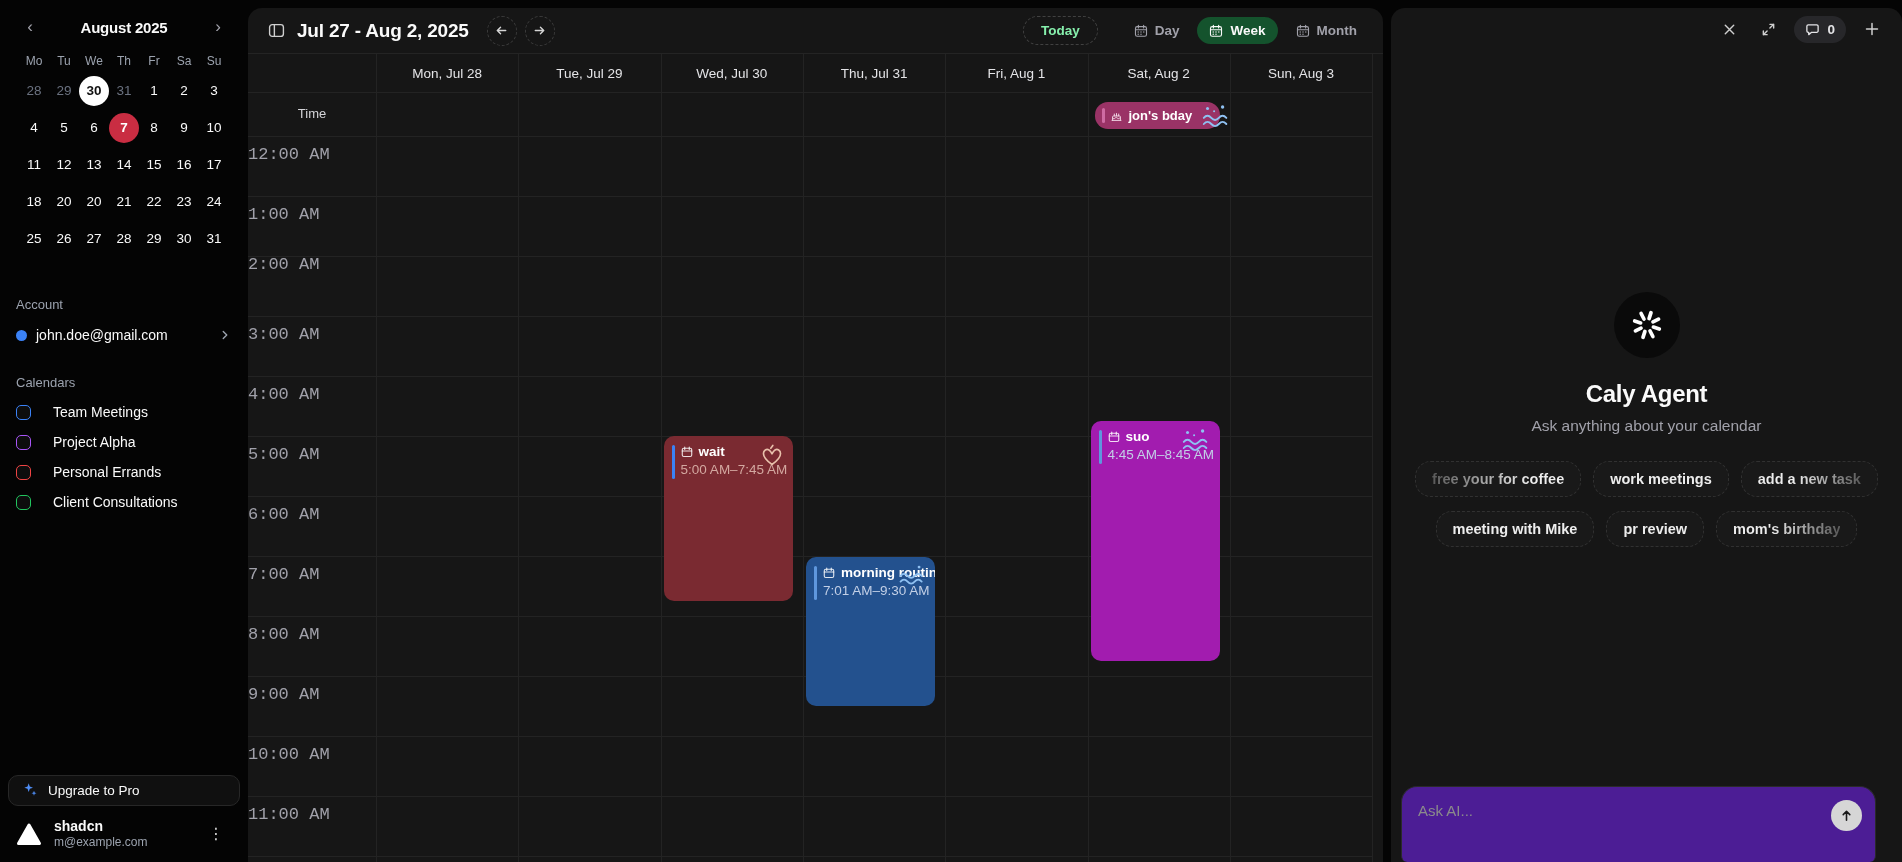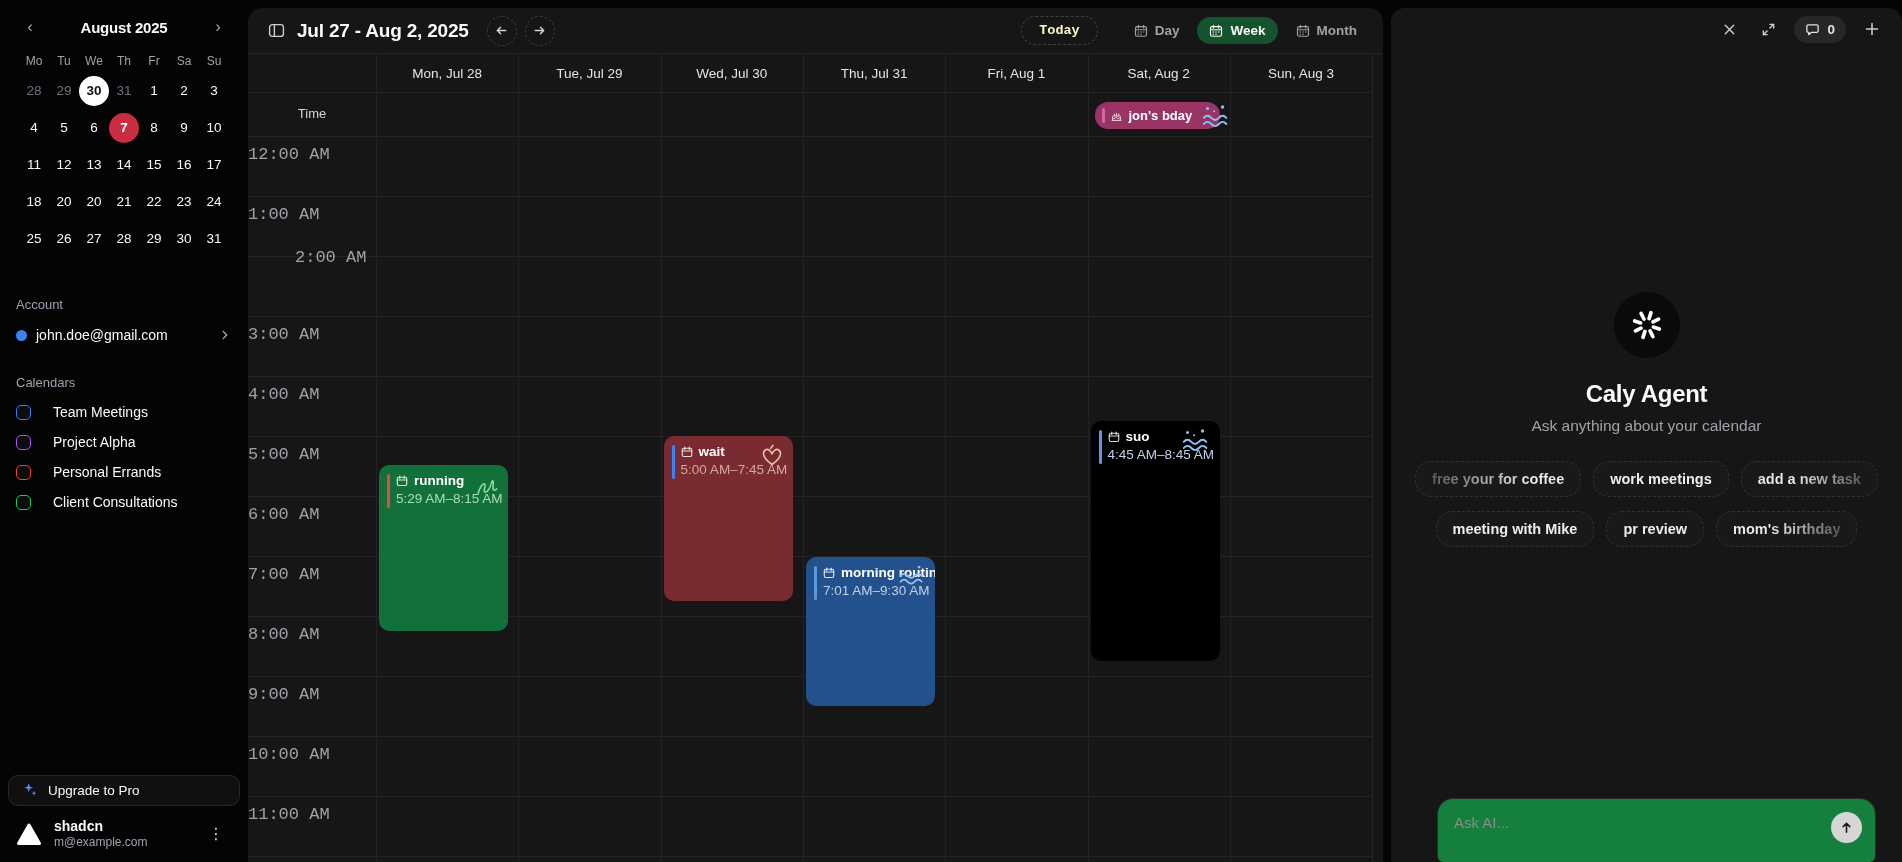--- a/index.html
+++ b/index.html
@@ -49,21 +49,21 @@
   .cal-card { position:absolute; left:248px; top:8px; width:1135px; height:854px;
               background:#161616; border-radius:14px 14px 0 0; overflow:hidden; }
   .cal-header { position:absolute; top:0; left:0; right:0; height:46px; border-bottom:1px solid #242424;
                 display:flex; align-items:center; padding:0 14px; }
   .icon-btn { background:none; border:none; color:#cfcfcf; display:flex; align-items:center; justify-content:center; padding:6px; border-radius:8px; }
   .cal-title { font-size:19px; font-weight:700; color:#fafafa; letter-spacing:-0.2px; margin:0 10px 0 6px; white-space:nowrap; }
   .nav-circle { width:30px; height:30px; border-radius:50%; border:1px dashed #3c3c3c; background:transparent;
                 color:#d4d4d4; display:flex; align-items:center; justify-content:center; margin-left:8px; }
   .header-right { margin-left:auto; display:flex; align-items:center; gap:10px; }
   .today-btn { border:1px dashed #414141; border-radius:999px; padding:6px 17px; background:transparent;
-               color:#fef9c3; font-weight:700; font-size:13.5px; margin-right:14px;font-family:Liberation Mono, monospace; }
+               color:#86efac; font-weight:700; font-size:13.5px; margin-right:14px; }
   .view-btn { display:flex; align-items:center; gap:7px; color:#a1a1aa; font-size:13.5px; font-weight:600;
               padding:6px 12px; border-radius:999px; background:none; border:none; }
   .view-btn.active { background:#14532d; color:#fafafa; }
 
   .cal-body { position:absolute; top:46px; left:0; right:0; bottom:0; }
   .hline { position:absolute; left:0; width:1124px; height:1px; background:#232323; }
   .vline { position:absolute; top:0; bottom:0; width:1px; background:#232323; }
   .day-head { position:absolute; top:0; height:38px; display:flex; align-items:center; justify-content:center;
               color:#e4e4e7; font-size:13.5px; font-weight:500; }
   .time-gutter-label { position:absolute; left:0; width:128px; top:52px; text-align:center; color:#d4d4d8; font-size:13px; }
@@ -92,22 +92,22 @@
   .caly-sub { margin-top:9px; font-size:15.5px; color:#a1a1aa; }
   .chips-row { margin-top:0; display:flex; gap:12px; justify-content:center; flex-wrap:nowrap; }
   .chips-row.r1 { margin-top:26px; }
   .chips-row.r2 { margin-top:14px; }
   .chip { border:1px dashed #313131; border-radius:16px; padding:9px 16px; background:rgba(255,255,255,0.015);
           font-size:14.5px; font-weight:600; color:#ededed; white-space:nowrap; }
   .chip.fade-left .chip-label { background:linear-gradient(90deg, rgba(237,237,237,.3), #ededed 75%);
           -webkit-background-clip:text; background-clip:text; color:transparent; }
   .chip.fade-right .chip-label { background:linear-gradient(90deg, #ededed 35%, rgba(237,237,237,.3));
           -webkit-background-clip:text; background-clip:text; color:transparent; }
-  .ask-box { position:absolute; left:10px; right:26px; bottom:0; height:64px; background:#15803d;
-             border:1px solid #2a2a2a; border-bottom:none; border-radius:16px 16px 6px 6px;margin-left:36px; }
+  .ask-box { position:absolute; left:10px; right:26px; bottom:0; height:76px; background:#4c1d95;
+             border:1px solid #2a2a2a; border-bottom:none; border-radius:16px 16px 6px 6px; }
   .ask-input { width:100%; height:100%; background:transparent; border:none; outline:none; resize:none;
                color:#e5e5e5; font-size:15px; padding:15px 58px 0 16px; font-family:inherit; }
   .ask-input::placeholder { color:#8b8b8b; }
   .send-btn { position:absolute; top:13px; right:13px; width:31px; height:31px; border-radius:50%;
               background:#d6d6d6; border:none; display:flex; align-items:center; justify-content:center; color:#1a1a1a; }
 </style>
 </head>
 <body>
 
 <div class="app">
@@ -304,21 +304,21 @@
         <div class="vline" style="left: 1124.1px;"></div>
         <div class="day-head" style="left: 128px; width: 142.3px;">Mon, Jul 28</div>
         <div class="day-head" style="left: 270.3px; width: 142.3px;">Tue, Jul 29</div>
         <div class="day-head" style="left: 412.6px; width: 142.3px;">Wed, Jul 30</div>
         <div class="day-head" style="left: 554.9px; width: 142.3px;">Thu, Jul 31</div>
         <div class="day-head" style="left: 697.2px; width: 142.3px;">Fri, Aug 1</div>
         <div class="day-head" style="left: 839.5px; width: 142.3px;">Sat, Aug 2</div>
         <div class="day-head" style="left: 981.8px; width: 142.3px;">Sun, Aug 3</div>
         <div class="hour-label" style="top: 91px;">12:00 AM</div>
         <div class="hour-label" style="top: 151px;">1:00 AM</div>
-        <div class="hour-label" style="top: 194px; padding-left: 47px;">2:00 AM</div>
+        <div class="hour-label" style="top: 201px;">2:00 AM</div>
         <div class="hour-label" style="top: 271px;">3:00 AM</div>
         <div class="hour-label" style="top: 331px;">4:00 AM</div>
         <div class="hour-label" style="top: 391px;">5:00 AM</div>
         <div class="hour-label" style="top: 451px;">6:00 AM</div>
         <div class="hour-label" style="top: 511px;">7:00 AM</div>
         <div class="hour-label" style="top: 571px;">8:00 AM</div>
         <div class="hour-label" style="top: 631px;">9:00 AM</div>
         <div class="hour-label" style="top: 691px;">10:00 AM</div>
         <div class="hour-label" style="top: 751px;">11:00 AM</div>
         <div class="allday-event" style="left: 846.5px; width: 125.3px; top: 48px; background: rgb(154, 51, 102);">
@@ -333,36 +333,20 @@
           <span class="deco" style="position: static;">
             <svg width="32" height="26" viewBox="0 0 34 26" fill="none" stroke="#8fc1f2" stroke-width="2" stroke-linecap="round">
               <circle cx="8" cy="5" r="1.6" fill="#8fc1f2" stroke="none"></circle>
               <circle cx="15" cy="8" r="1.1" fill="#8fc1f2" stroke="none"></circle>
               <circle cx="24" cy="3.5" r="1.8" fill="#8fc1f2" stroke="none"></circle>
               <path d="M4 15c2.6-3 5.3-3 8 0s5.3 3 8 0 5.3-3 8 0"></path>
               <path d="M4 21.5c2.6-3 5.3-3 8 0s5.3 3 8 0 5.3-3 8 0"></path>
             </svg>
           </span>
         </div>
-        <div class="event" style="left: 131px; width: 129.3px; top: 411px; height: 166px; background: rgb(18, 112, 58);">
-          <span class="stripe" style="background: rgb(239, 68, 68);"></span>
-          <div class="title-row">
-            <span style="display: flex;">
-              <svg width="12" height="12" viewBox="0 0 16 16" fill="none" stroke="rgba(255,255,255,0.85)" stroke-width="1.5" stroke-linecap="round">
-                <rect x="1.7" y="3" width="12.6" height="11" rx="2"></rect>
-                <path d="M1.7 6.6h12.6M5 1.5v3M11 1.5v3"></path>
-              </svg>
-            </span>
-            <span>running</span>
-          </div>
-          <div class="time" style="color: rgb(174, 220, 186);">5:29 AM–8:15 AM</div>
-          <span class="deco"><svg width="26" height="28" viewBox="0 0 32 32" fill="none" stroke="#86d89d" stroke-width="2" stroke-linecap="round" stroke-linejoin="round">
-              <path d="M5 27c1.5-7 5.5-13.5 8-12.2s-2.6 8.7.4 9.8 6.2-4.8 8-10.6 3-2.4 2.1 3.3 2.2 6.3 4.5 3.2"></path>
-            </svg></span>
-        </div>
         <div class="event" style="left: 415.6px; width: 129.3px; top: 382px; height: 165px; background: rgb(122, 42, 49);">
           <span class="stripe" style="background: rgb(59, 130, 246);"></span>
           <div class="title-row">
             <span style="display: flex;">
               <svg width="12" height="12" viewBox="0 0 16 16" fill="none" stroke="rgba(255,255,255,0.85)" stroke-width="1.5" stroke-linecap="round">
                 <rect x="1.7" y="3" width="12.6" height="11" rx="2"></rect>
                 <path d="M1.7 6.6h12.6M5 1.5v3M11 1.5v3"></path>
               </svg>
             </span>
             <span>wait</span>
@@ -384,21 +368,21 @@
             </span>
             <span>morning routine</span>
           </div>
           <div class="time" style="color: rgb(194, 207, 230);">7:01 AM–9:30 AM</div>
           <span class="deco"><svg width="30" height="24" viewBox="0 0 34 26" fill="none" stroke="#8fc1f2" stroke-width="2" stroke-linecap="round">
               <circle cx="25" cy="4" r="1.6" fill="#8fc1f2" stroke="none"></circle>
               <path d="M4 14c2.6-3 5.3-3 8 0s5.3 3 8 0 5.3-3 8 0"></path>
               <path d="M4 20.5c2.6-3 5.3-3 8 0s5.3 3 8 0 5.3-3 8 0"></path>
             </svg></span>
         </div>
-        <div class="event" style="left: 842.5px; width: 129.3px; top: 367px; height: 240px; background: #000000;">
+        <div class="event" style="left: 842.5px; width: 129.3px; top: 367px; height: 240px; background: #a21caf;">
           <span class="stripe" style="background: rgb(95, 151, 221);"></span>
           <div class="title-row">
             <span style="display: flex;">
               <svg width="12" height="12" viewBox="0 0 16 16" fill="none" stroke="rgba(255,255,255,0.85)" stroke-width="1.5" stroke-linecap="round">
                 <rect x="1.7" y="3" width="12.6" height="11" rx="2"></rect>
                 <path d="M1.7 6.6h12.6M5 1.5v3M11 1.5v3"></path>
               </svg>
             </span>
             <span>suo</span>
           </div>

